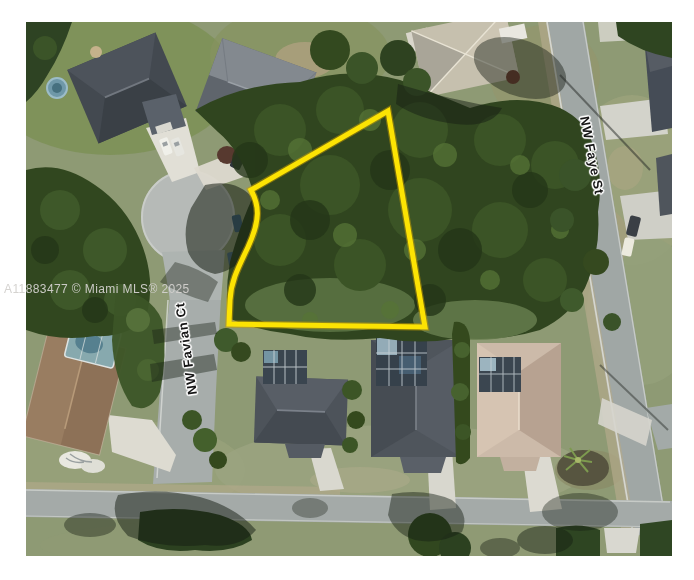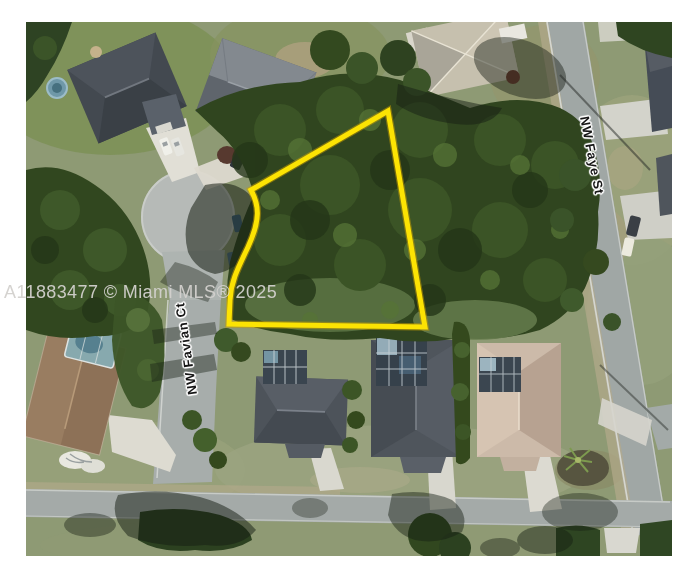--- a/index.html
+++ b/index.html
@@ -5,21 +5,21 @@
   html,body{margin:0;padding:0;background:#ffffff;}
   .stage{position:relative;width:694px;height:580px;background:#fff;overflow:hidden;
          font-family:"Liberation Sans",sans-serif;}
   .stage svg{position:absolute;left:0;top:0;}
   .street-label{position:absolute;font-weight:bold;font-size:13px;color:#161616;
     letter-spacing:.8px;text-align:center;white-space:nowrap;
     text-shadow:-1.5px 0 1px #fff,1.5px 0 1px #fff,0 -1.5px 1px #fff,0 1.5px 1px #fff,
       -1px -1px 1px #fff,1px 1px 1px #fff,-1px 1px 1px #fff,1px -1px 1px #fff;}
   .label-favian{left:131px;top:341px;width:110px;transform:rotate(-98deg);}
   .label-faye{left:549px;top:148px;width:86px;transform:rotate(79deg);}
-  .watermark{position:absolute;left:4px;top:282px;font-size:18px;color:#d3d1ce;
+  .watermark{position:absolute;left:4px;top:282px;font-size:12px;color:#d3d1ce;
     opacity:.95;letter-spacing:.4px;white-space:nowrap;}
 </style>
 </head>
 <body>
 
 <div class="stage">
 <svg width="694" height="580" viewBox="0 0 694 580">
   <defs>
     <clipPath id="ph">
           <rect x="26" y="22" width="646" height="534"></rect>

